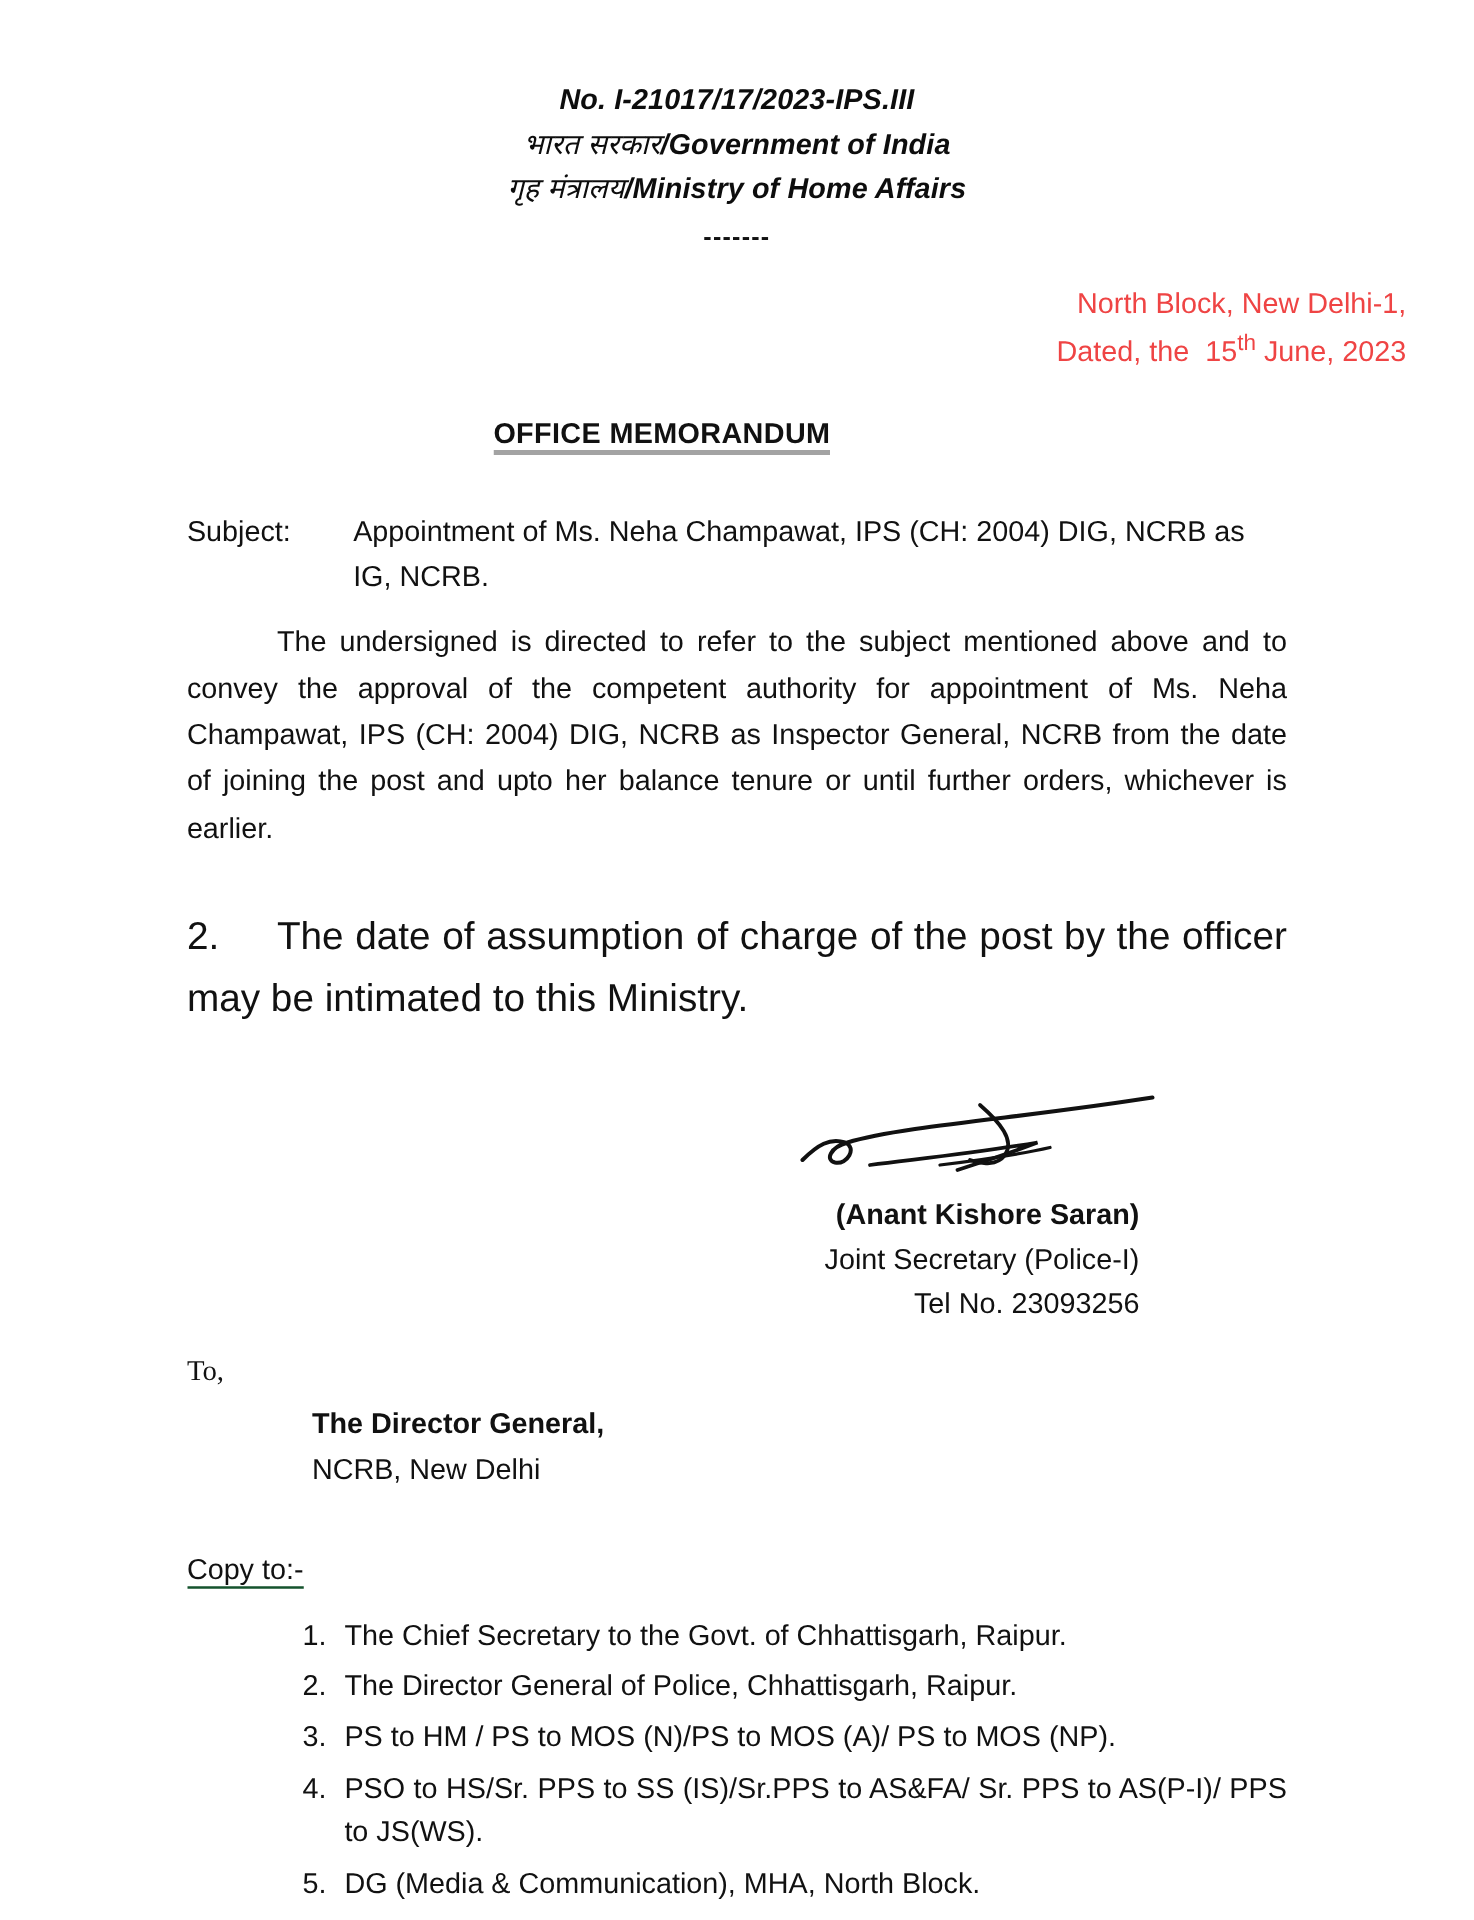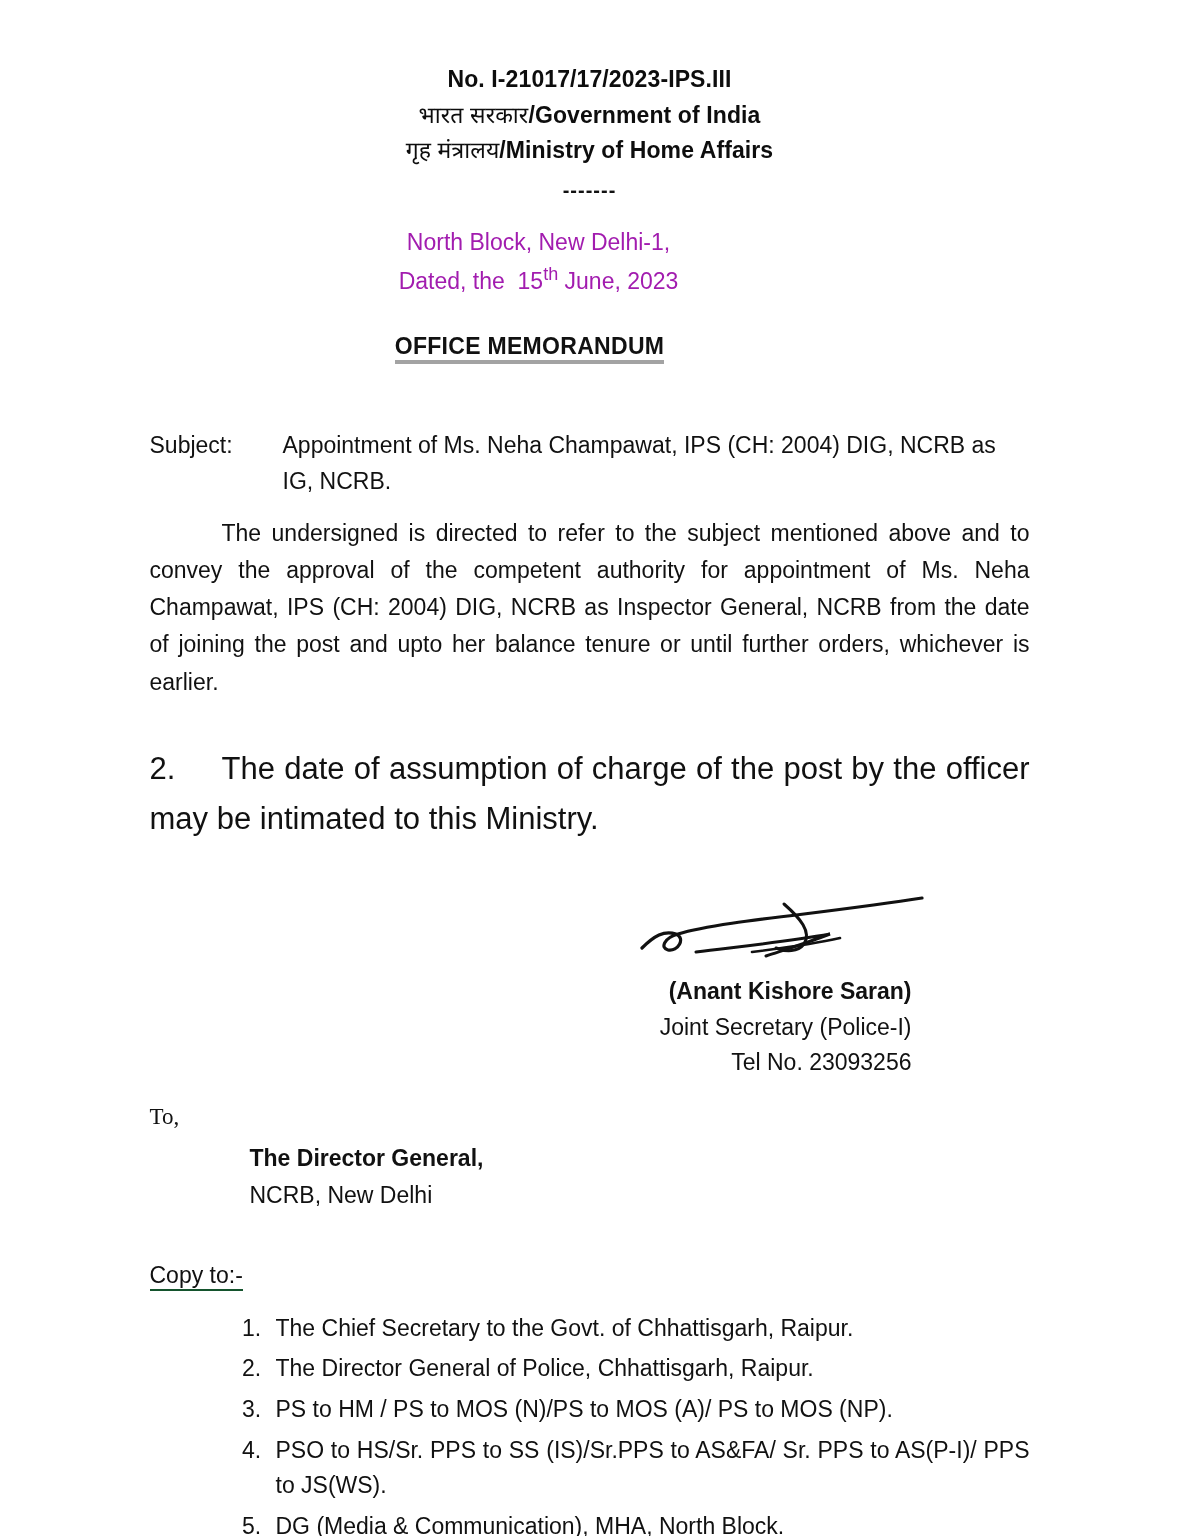--- a/index.html
+++ b/index.html
@@ -25,39 +25,40 @@
   .header-block {
     text-align: center;
     margin-top: 62px;
   }
   .hdr-line {
     font-weight: bold;
     font-size: 23px;
     letter-spacing: 0.1px;
     line-height: 1.55;
     color: #0d0d0d;
+    font-style: italic;
   }
   .hdr-line .devn {
     font-weight: normal;
   }
   .rule-dashes {
     margin-top: 10px;
     text-align: center;
     font-weight: bold;
     font-size: 20px;
     letter-spacing: 1px;
     color: #111;
   }
   .addr-block {
     margin-top: 22px;
-    padding-right: 102px;
-    text-align: center;
+    padding-right: 54px;
+    text-align: right;
     font-size: 23px;
     line-height: 1.58;
-    color: #a21caf;
+    color: #ef4444;
   }
   .sup {
     font-size: 18px;
     vertical-align: super;
   }
   .om-title {
     margin-top: 34px;
     text-align: center;
     font-weight: bold;
     font-size: 23px;
@@ -67,21 +68,21 @@
   .om-title span {
     border-bottom: 4px solid #a3a3a3;
     padding-bottom: 1px;
   }
   .body-wrap {
     margin: 0 auto;
     width: 880px;
     padding-left: 0;
   }
   .subject-row {
-    margin-top: 68px;
+    margin-top: 48px;
     display: flex;
     font-size: 23px;
     line-height: 1.55;
   }
   .subject-label {
     width: 133px;
     flex: 0 0 133px;
   }
   .subject-text {
     flex: 1;

